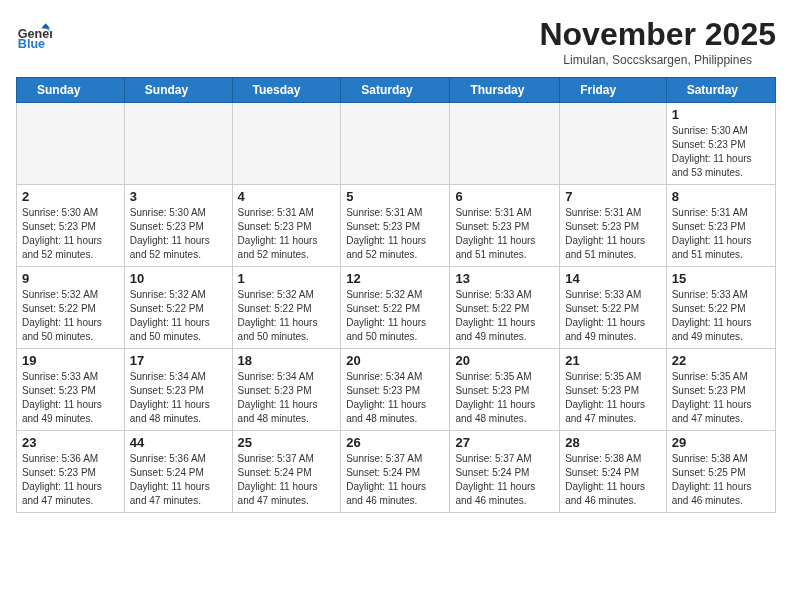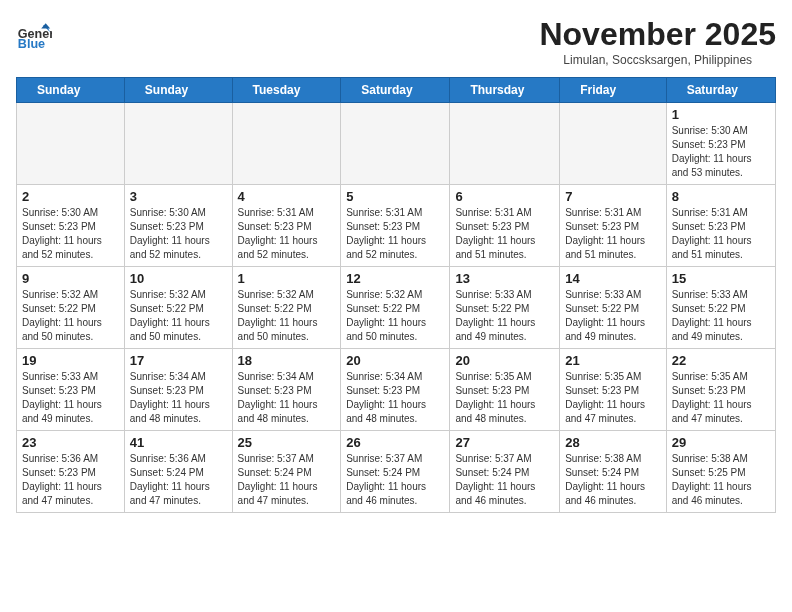--- a/index.html
+++ b/index.html
@@ -301,21 +301,21 @@
     <tr>
       <td>
         <span class="day-number">23</span>
         <div class="day-info">
           <span>Sunrise: 5:36 AM</span><br>
           <span>Sunset: 5:23 PM</span><br>
           <span>Daylight: 11 hours and 47 minutes.</span>
         </div>
       </td>
       <td>
-        <span class="day-number">41</span>
+        <span class="day-number">44</span>
         <div class="day-info">
           <span>Sunrise: 5:36 AM</span><br>
           <span>Sunset: 5:24 PM</span><br>
           <span>Daylight: 11 hours and 47 minutes.</span>
         </div>
       </td>
       <td>
         <span class="day-number">25</span>
         <div class="day-info">
           <span>Sunrise: 5:37 AM</span><br>

